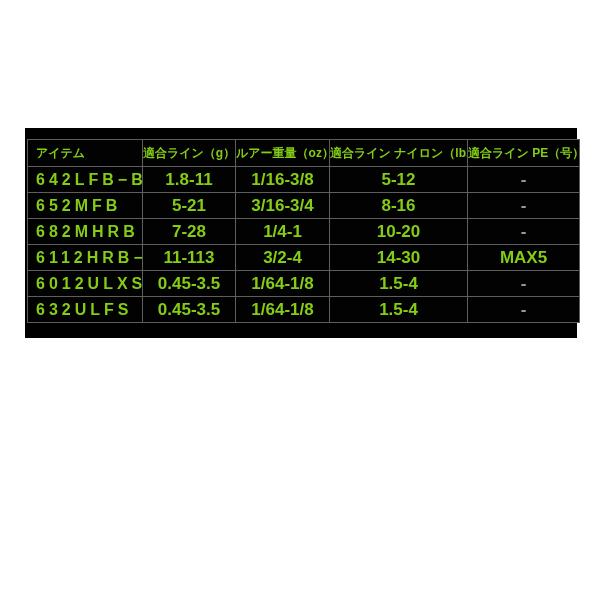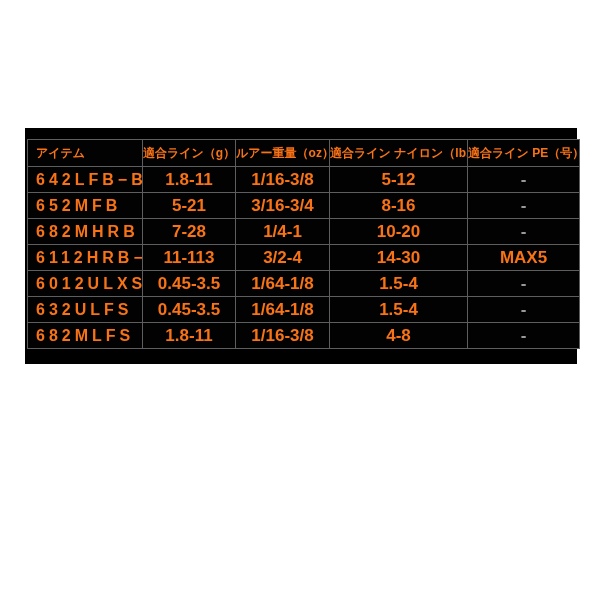--- a/index.html
+++ b/index.html
@@ -19,21 +19,21 @@
   }
   table.spec {
     width: 100%;
     border-collapse: collapse;
     table-layout: fixed;
     background: #000000;
   }
   .spec th, .spec td {
     border: 1px solid #5e5e5e;
     background: #020202;
-    color: #f97316;
+    color: #84cc16;
     font-weight: bold;
     text-align: center;
     vertical-align: middle;
     overflow: hidden;
     white-space: nowrap;
   }
   .spec th {
     font-size: 12px;
     height: 27px;
   }
@@ -110,22 +110,15 @@
     <td>1.5-4</td>
     <td class="dim">-</td>
   </tr>
         <tr>
     <td class="item-col">632ULFS</td>
     <td>0.45-3.5</td>
     <td>1/64-1/8</td>
     <td>1.5-4</td>
     <td class="dim">-</td>
   </tr>
-        <tr>
-    <td class="item-col">682MLFS</td>
-    <td>1.8-11</td>
-    <td>1/16-3/8</td>
-    <td>4-8</td>
-    <td class="dim">-</td>
-  </tr>
       </tbody>
   </table>
 </div>
 
 </body></html>

